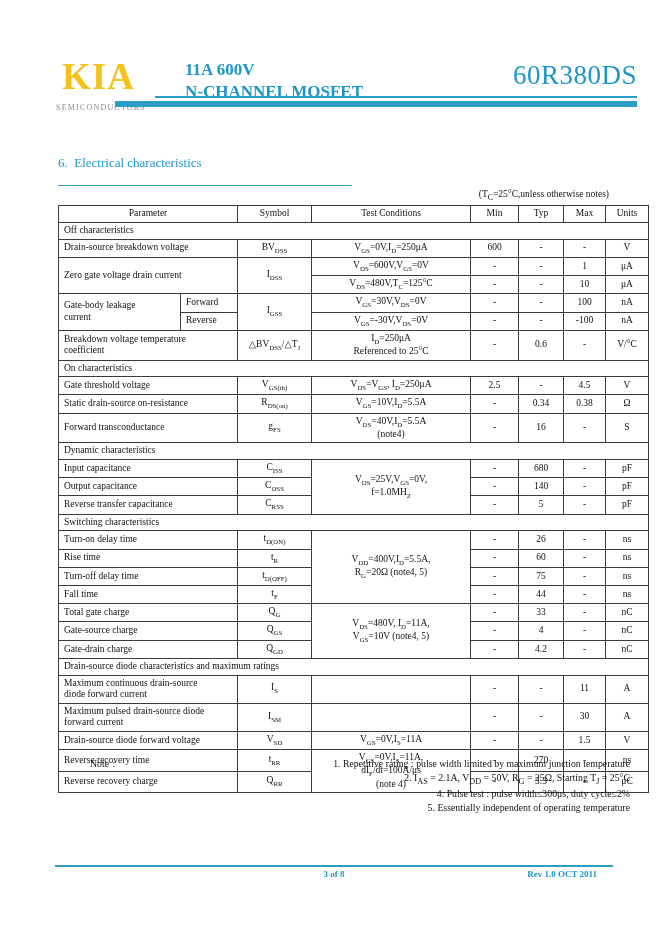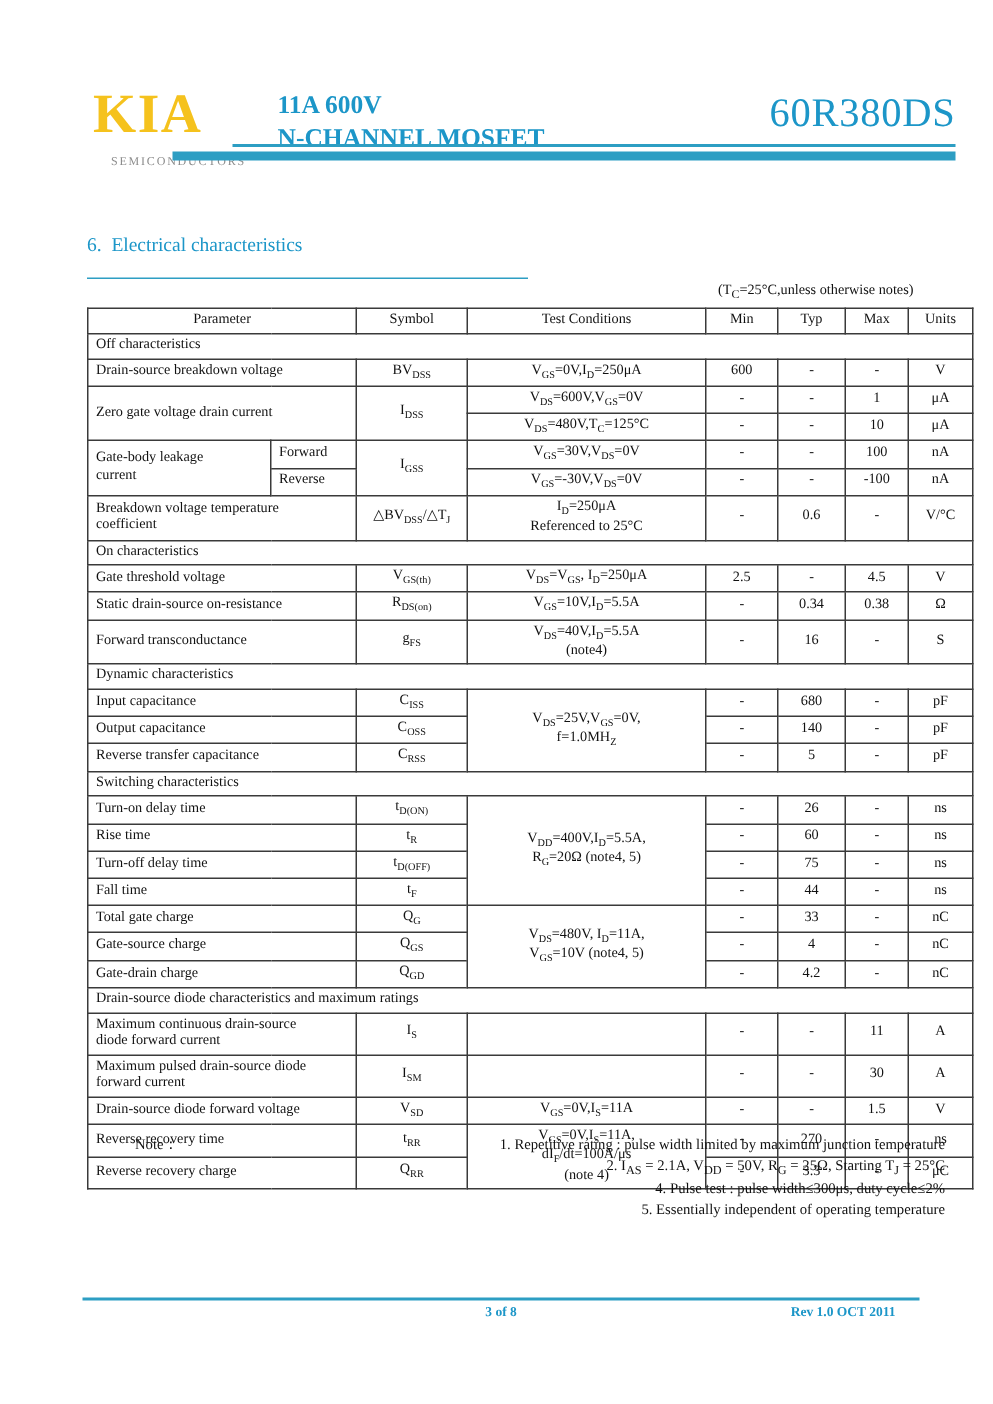--- a/index.html
+++ b/index.html
@@ -21,21 +21,21 @@
     overflow:hidden;
     margin:0 auto;
   }
   
   .logo{
     position:absolute;left:62px;top:58px;
     color:var(--logo-yellow);
     font-size:37px;font-weight:700;letter-spacing:1px;line-height:1;
   }
   .logo-sub{
-    position:absolute;left:74px;top:103px;
+    position:absolute;left:56px;top:103px;
     color:var(--logo-gray);
     font-size:8px;letter-spacing:1.2px;
   }
   .rating{
     position:absolute;left:157px;top:59px;
     color:var(--accent);
     font-size:17px;font-weight:700;line-height:1.3;margin-left:28px;
   }
   .part-number{
     position:absolute;right:25px;top:60px;

